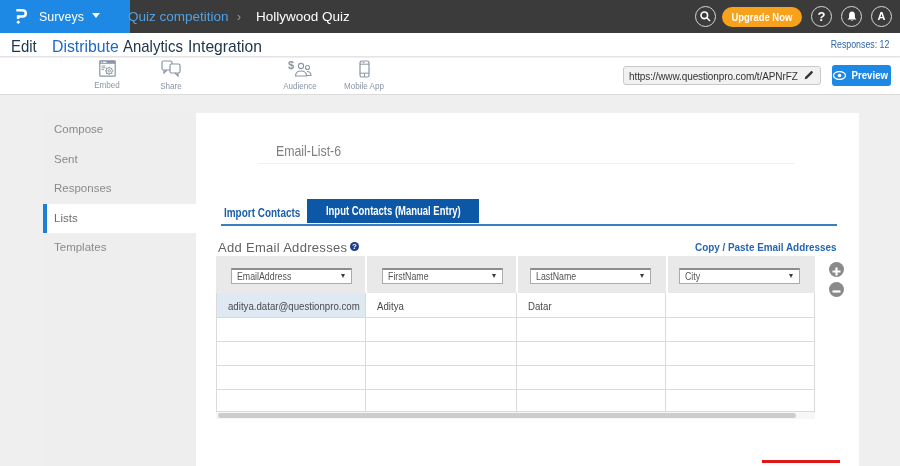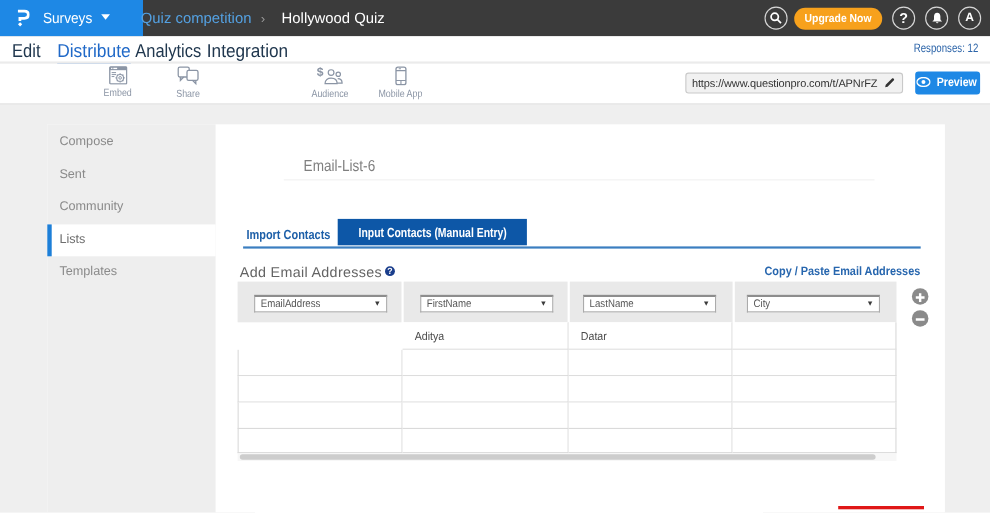--- a/index.html
+++ b/index.html
@@ -183,21 +183,21 @@
       <svg width="13" height="9" viewBox="0 0 13 9" style="vertical-align:-1px; margin-right:3px">
         <ellipse cx="6.5" cy="4.5" rx="6" ry="4" fill="none" stroke="#fff" stroke-width="1.3"></ellipse>
         <circle cx="6.5" cy="4.5" r="1.8" fill="#fff"></circle>
       </svg><span class="cxc" style="transform:scaleX(.88)">Preview</span></div>
   </div>
 
   <div class="card">
     <div class="sidebar">
       <div class="sb-item" style="top:2px">Compose</div>
       <div class="sb-item" style="top:31.5px">Sent</div>
-      <div class="sb-item" style="top:61px">Community</div>
+      <div class="sb-item" style="top:61px">Responses</div>
       <div class="sb-item sb-active" style="top:90.5px">Lists</div>
       <div class="sb-item" style="top:120px">Templates</div>
     </div>
     <div class="content">
       <div class="heading"><span class="cx" style="transform:scaleX(.85)">Email-List-6</span></div>
       <div class="headrule"></div>
       <span class="tab1"><span class="cx" style="transform:scaleX(.83)">Import Contacts</span></span>
       <div class="tab2"><span class="cxc" style="transform:scaleX(.79)">Input Contacts (Manual Entry)</span></div>
       <div class="tabs-underline"></div>
       <span class="addemail">Add Email Addresses</span>
@@ -208,20 +208,23 @@
 
         <div class="th" style="left:0; width:149px"></div>
         <div class="th" style="left:151px; width:149px"></div>
         <div class="th" style="left:302px; width:148px"></div>
         <div class="th" style="left:452px; width:147px"></div>
         <div class="sel" style="left:15px"><span class="st">EmailAddress</span><span class="arr"></span></div>
         <div class="sel" style="left:166px"><span class="st">FirstName</span><span class="arr"></span></div>
         <div class="sel" style="left:314px"><span class="st">LastName</span><span class="arr"></span></div>
         <div class="sel" style="left:463px"><span class="st">City</span><span class="arr"></span></div>
 
+        <div class="cell cfirst bluecell" style="left:0; top:37px; width:150px; height:25px">
+            <div class="rowtext"><span class="cx">aditya.datar@questionpro.com</span></div>
+          </div>
         <div class="cell" style="left:150px; top:37px; width:151px; height:25px">
             <div class="rowtext"><span class="cx">Aditya</span></div>
           </div>
         <div class="cell" style="left:301px; top:37px; width:149px; height:25px">
             <div class="rowtext"><span class="cx">Datar</span></div>
           </div>
         <div class="cell" style="left:450px; top:37px; width:149px; height:25px"></div>
 
         <div class="cell cfirst" style="left:0; top:62px; width:150px; height:24px"></div>
         <div class="cell" style="left:150px; top:62px; width:151px; height:24px"></div>

